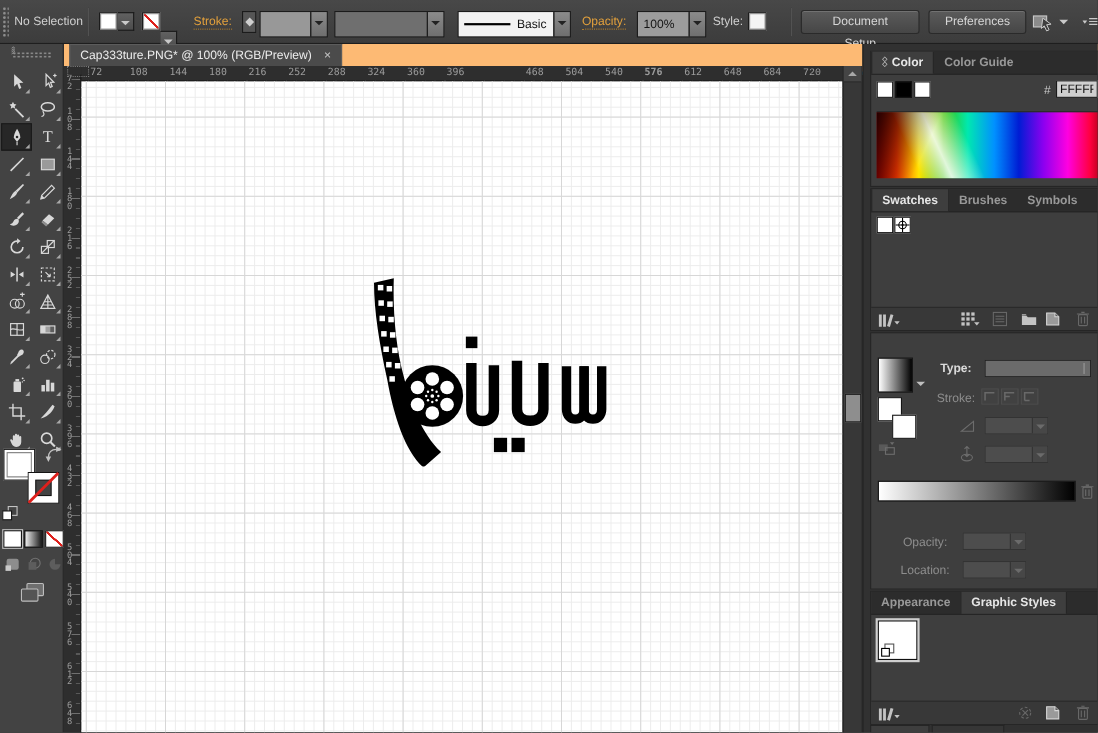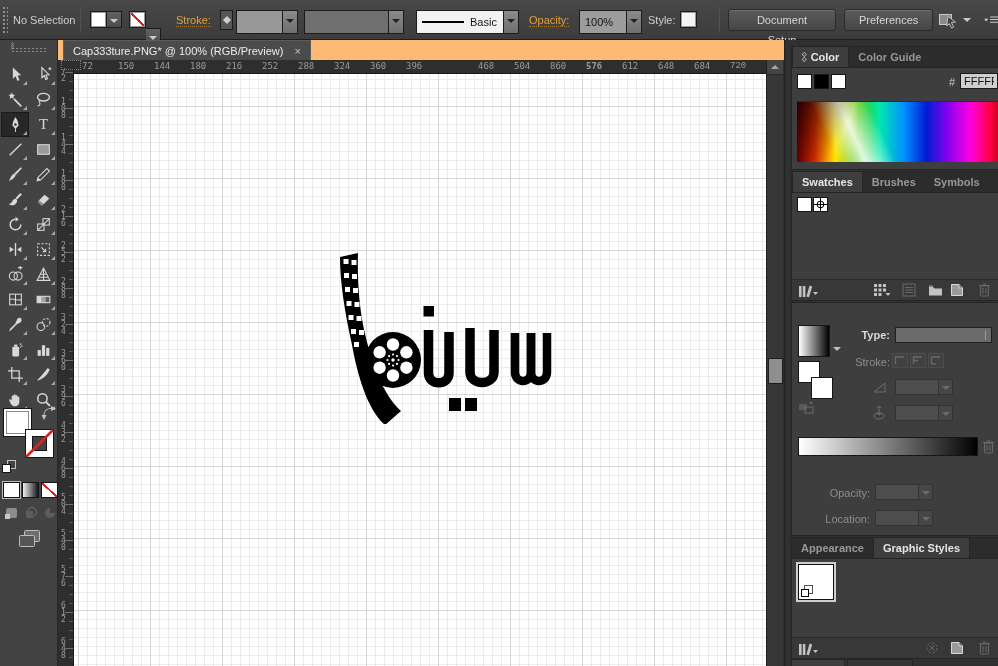--- a/index.html
+++ b/index.html
@@ -89,21 +89,21 @@
   .hexin{position:absolute;width:38px;height:16px;background:#cfcfcf;border:1px solid #1a1a1a;color:#111;
          font:11px "Liberation Sans",sans-serif;padding:0 3px}
   #spectrum{position:absolute;left:5px;top:54px;width:202px;height:61px;cursor:crosshair;border-top:1px solid #2a2a2a;
     background-image:
       linear-gradient(115deg,rgba(0,0,0,.8),rgba(0,0,0,0) 26%),
       linear-gradient(65deg,rgba(255,255,255,0) 18%,rgba(255,255,255,.85) 30%,rgba(255,255,255,0) 43%),
       linear-gradient(to right,#b00000,#ff3800 9%,#ffe400 19%,#3fc400 30%,#00e8b0 41%,#0090ff 53%,#001cd4 64%,#8c00f0 75%,#ff00e0 86%,#ff0040 96%,#c00020)}
   .pfoot{position:absolute;left:0;width:206px;height:21px;background:#383838;border-top:1px solid #2a2a2a}
   .micon{position:absolute;cursor:pointer}
   .dim{opacity:.35}
-  .rlabel{position:absolute;text-align:right;color:#8d8d8d}
+  .rlabel{position:absolute;text-align:center;color:#8d8d8d}
   .bright{color:#dadada;font-weight:bold}
   .gcombo{position:absolute;height:16px;border:1px solid #1f1f1f;background:#6b6b6b;display:flex;cursor:pointer}
   .gcombo .arr{width:14px;height:100%;margin-left:auto;border-left:1px solid #1f1f1f;background:#5a5a5a;position:relative}
   .gcombo .arr::after{border-top-color:#bfbfbf;top:6px;left:3px}
   .stub{position:absolute;height:7px;background:#3e3e3e;border:1px solid #252525;border-bottom:none}
 </style>
 </head>
 <body>
 
 <div id="app">
@@ -381,33 +381,33 @@
       <rect x="2.5" y="7.5" width="15" height="11" rx="1" fill="#555" stroke="#bdbdbd"></rect>
     </svg>
   </div>
 
   <div id="canvasArea" class="abs">
     <div id="corner" class="abs"></div>
     <div id="origin" class="abs"></div>
     <div id="hruler" class="abs">
         <div id="hlabels">
           <span class="hl" style="left: 8px;">72</span>
-          <span class="hl" style="left: 44px;">150</span>
+          <span class="hl" style="left: 44px;">108</span>
           <span class="hl" style="left: 80px;">144</span>
           <span class="hl" style="left: 116px;">180</span>
           <span class="hl" style="left: 152px;">216</span>
           <span class="hl" style="left: 188px;">252</span>
           <span class="hl" style="left: 224px;">288</span>
           <span class="hl" style="left: 260px;">324</span>
           <span class="hl" style="left: 296px;">360</span>
           <span class="hl" style="left: 332px;">396</span>
           <span class="hl" style="left: 388px; margin-top: 34px;">432</span>
           <span class="hl" style="left: 404px;">468</span>
           <span class="hl" style="left: 440px;">504</span>
-          <span class="hl" style="left: 476px;">860</span>
+          <span class="hl" style="left: 476px;">540</span>
           <span class="hl" style="left: 512px; font-weight: bold;">576</span>
           <span class="hl" style="left: 548px;">612</span>
           <span class="hl" style="left: 584px;">648</span>
           <span class="hl" style="left: 620px;">684</span>
           <span class="hl" style="left: 656px; font-family: Liberation Mono, monospace;">720</span>
         </div>
       </div>
     <div id="vruler" class="abs">
         <div id="vlabels">
           <span class="vl" style="top: 0px;">7

